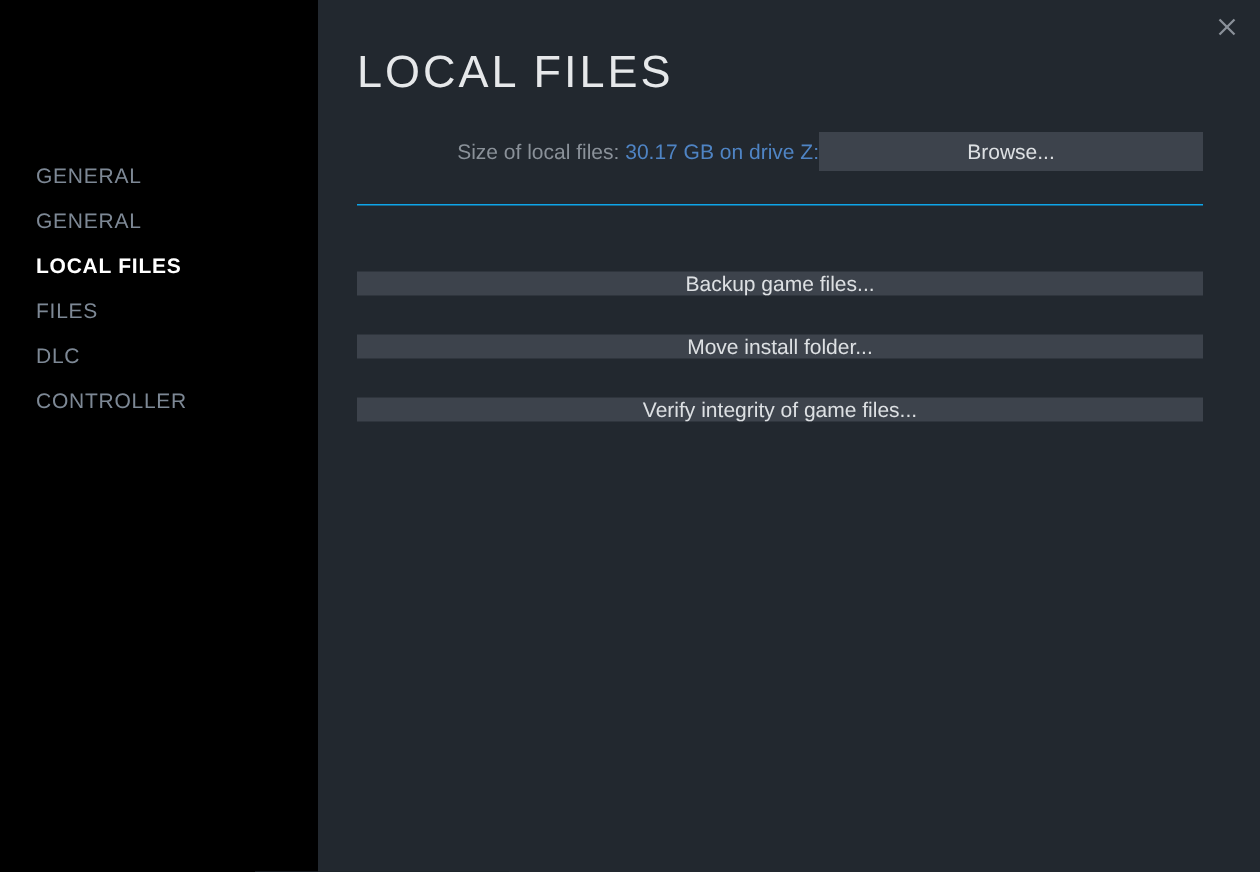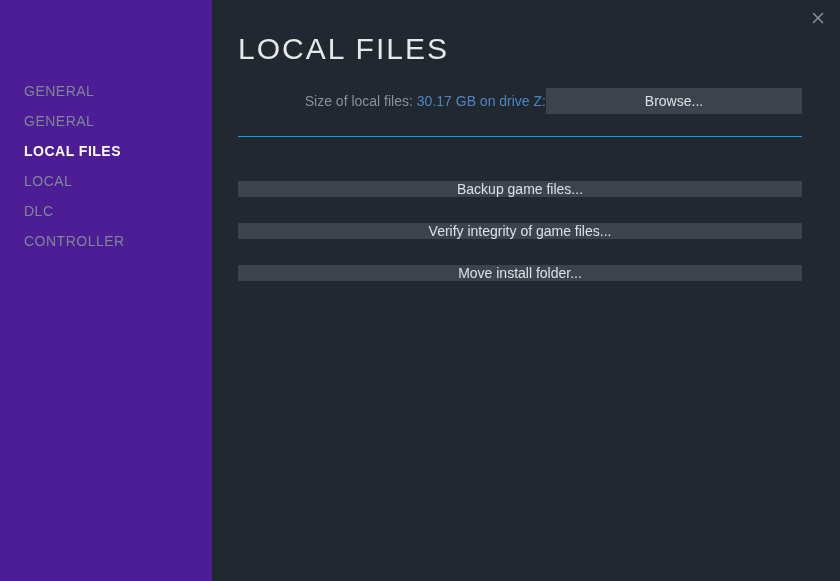--- a/index.html
+++ b/index.html
@@ -11,22 +11,22 @@
       width: 840px;
       height: 581px;
       background: #1a2028;
       font-family: Arial, "Helvetica Neue", sans-serif;
       overflow: hidden;
       position: relative;
       display: flex;
     }
     .sidebar {
       width: 212px;
-      background: #4c1d95;
-      padding-top: 76px;
+      background: #000000;
+      padding-top: 102px;
     }
     .sidebar-item {
       padding: 7px 0 7px 24px;
       color: #7d8895;
       font-size: 14px;
       letter-spacing: 0.5px;
       cursor: pointer;
     }
     .sidebar-item.active {
       color: #ffffff;
@@ -97,38 +97,38 @@
       height: 12px;
     }
   </style>
 </head>
 <body>
 
 <div class="sidebar">
   <div class="sidebar-item">GENERAL</div>
   <div class="sidebar-item">GENERAL</div>
   <div class="sidebar-item active">LOCAL FILES</div>
-  <div class="sidebar-item">LOCAL</div>
+  <div class="sidebar-item">FILES</div>
   <div class="sidebar-item">DLC</div>
   <div class="sidebar-item">CONTROLLER</div>
 </div>
 
 <div class="main">
   <h1 class="page-title">LOCAL FILES</h1>
 
   <div class="size-row">
     <div class="size-text">
       <span>Size of local files: </span><span class="size-value">30.17 GB on drive Z:</span>
     </div>
     <button class="btn btn-browse">Browse...</button>
   </div>
 
   <button class="btn btn-full">Backup game files...</button>
+  <button class="btn btn-full">Move install folder...</button>
   <button class="btn btn-full">Verify integrity of game files...</button>
-  <button class="btn btn-full">Move install folder...</button>
 </div>
 
 <div class="close-btn">
   <svg viewBox="0 0 12 12" stroke="currentColor" stroke-width="1.5" fill="none">
     <line x1="1" y1="1" x2="11" y2="11"></line>
     <line x1="11" y1="1" x2="1" y2="11"></line>
   </svg>
 </div>
 
 </body></html>

